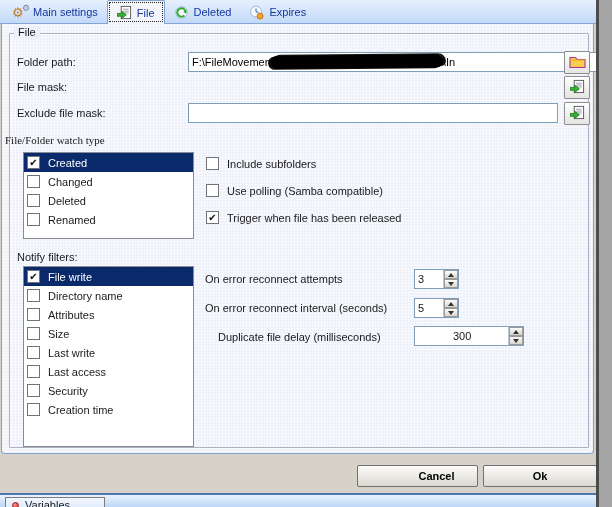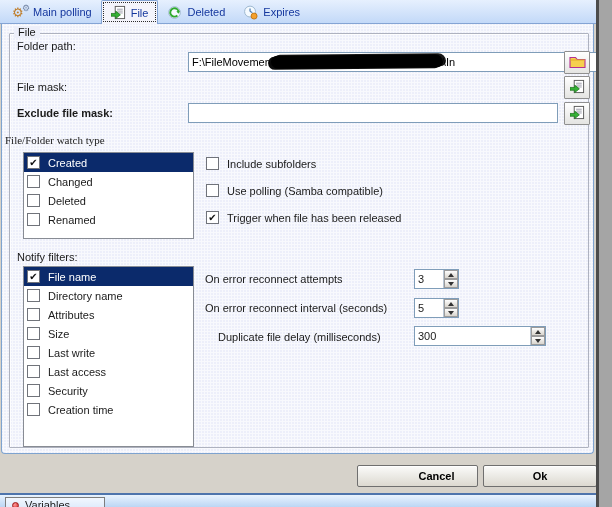--- a/index.html
+++ b/index.html
@@ -127,21 +127,21 @@
   }
 </style>
 </head>
 <body>
 
 <div class="screen">
 
   <div class="abs tabstrip">
     <div class="tab">
       <span class="gears">⚙</span>
-      <span>Main polling</span>
+      <span>Main settings</span>
     </div>
     <div class="tab active">
       <span>
         <svg width="15" height="15" viewBox="0 0 16 16">
           <rect x="4.5" y="1.5" width="10" height="13" fill="#ffffff" stroke="#5a5a5a"></rect>
           <line x1="6.5" y1="4.5" x2="12.5" y2="4.5" stroke="#9a9aa8"></line>
           <line x1="6.5" y1="6.5" x2="12.5" y2="6.5" stroke="#9a9aa8"></line>
           <line x1="6.5" y1="8.5" x2="12.5" y2="8.5" stroke="#9a9aa8"></line>
           <path d="M0 9 h5 v-2.5 l5 4 -5 4 V12 H0 z" fill="#35b135" stroke="#1d741d" stroke-width="0.8"></path>
         </svg>
@@ -168,21 +168,21 @@
         </svg>
       </span>
       <span>Expires</span>
     </div>
   </div>
 
   <div class="abs page">
     <div class="groupbox"></div>
     <div class="legend">File</div>
 
-    <div class="lbl" style="left:15px; top:16px;">Folder path:</div>
+    <div class="lbl" style="left:15px; top:32px;">Folder path:</div>
     <div class="field" style="left:186px; top:28px; width:440px;"><span>F:\FileMovemen</span><span class="redaction"></span><span>\In</span></div>
     <div class="sidebtn" style="left:562px; top:27px;">
       <span>
         <svg width="17" height="15" viewBox="0 0 17 15">
           <path d="M1 3.5 h5.5 l1.8 2 H16 v8 H1 z" fill="#f6cf4e" stroke="#b62f92" stroke-width="1.1"></path>
           <path d="M1 6 h15" stroke="#e0ab22" stroke-width="1"></path>
         </svg>
       </span>
     </div>
 
@@ -192,21 +192,21 @@
         <svg width="15" height="15" viewBox="0 0 16 16">
           <rect x="4.5" y="1.5" width="10" height="13" fill="#ffffff" stroke="#5a5a5a"></rect>
           <line x1="6.5" y1="4.5" x2="12.5" y2="4.5" stroke="#9a9aa8"></line>
           <line x1="6.5" y1="6.5" x2="12.5" y2="6.5" stroke="#9a9aa8"></line>
           <line x1="6.5" y1="8.5" x2="12.5" y2="8.5" stroke="#9a9aa8"></line>
           <path d="M0 9 h5 v-2.5 l5 4 -5 4 V12 H0 z" fill="#35b135" stroke="#1d741d" stroke-width="0.8"></path>
         </svg>
       </span>
     </div>
 
-    <div class="lbl" style="left:15px; top:83px;font-weight:bold;">Exclude file mask:</div>
+    <div class="lbl" style="left:15px; top:83px;">Exclude file mask:</div>
     <input class="field" style="left: 186px; top: 79px; width: 370px;" value="">
     <div class="sidebtn" style="left:562px; top:78px;">
       <span>
         <svg width="15" height="15" viewBox="0 0 16 16">
           <rect x="4.5" y="1.5" width="10" height="13" fill="#ffffff" stroke="#5a5a5a"></rect>
           <line x1="6.5" y1="4.5" x2="12.5" y2="4.5" stroke="#9a9aa8"></line>
           <line x1="6.5" y1="6.5" x2="12.5" y2="6.5" stroke="#9a9aa8"></line>
           <line x1="6.5" y1="8.5" x2="12.5" y2="8.5" stroke="#9a9aa8"></line>
           <path d="M0 9 h5 v-2.5 l5 4 -5 4 V12 H0 z" fill="#35b135" stroke="#1d741d" stroke-width="0.8"></path>
         </svg>
@@ -245,21 +245,21 @@
         <div class="opt-row">
           <span class="cb">✔</span>
           <span class="row-label">Trigger when file has been released</span>
         </div>
       </div>
 
     <div class="lbl" style="left:15px; top:227px;">Notify filters:</div>
     <div class="listbox" style="left:21px; top:242px; width:171px; height:181px;">
         <div class="list-row selected">
           <span class="cb">✔</span>
-          <span class="row-label">File name</span>
+          <span class="row-label">File write</span>
         </div>
         <div class="list-row">
           <span class="cb"></span>
           <span class="row-label">Directory name</span>
         </div>
         <div class="list-row">
           <span class="cb"></span>
           <span class="row-label">Attributes</span>
         </div>
         <div class="list-row">
@@ -304,21 +304,21 @@
         <div class="spin-btn">
             <span class="tri-up"></span>
           </div>
         <div class="spin-btn">
             <span class="tri-dn"></span>
           </div>
       </div>
     </div>
 
     <div class="lbl" style="left:216px; top:307px;">Duplicate file delay (milliseconds)</div>
-    <div class="spinner" style="left:412px; top:302px; width:132px;">
+    <div class="spinner" style="left:412px; top:302px; width:110px;padding-left:35px;">
       <div class="spin-val">300</div>
       <div class="spin-btns">
         <div class="spin-btn">
             <span class="tri-up"></span>
           </div>
         <div class="spin-btn">
             <span class="tri-dn"></span>
           </div>
       </div>
     </div>

